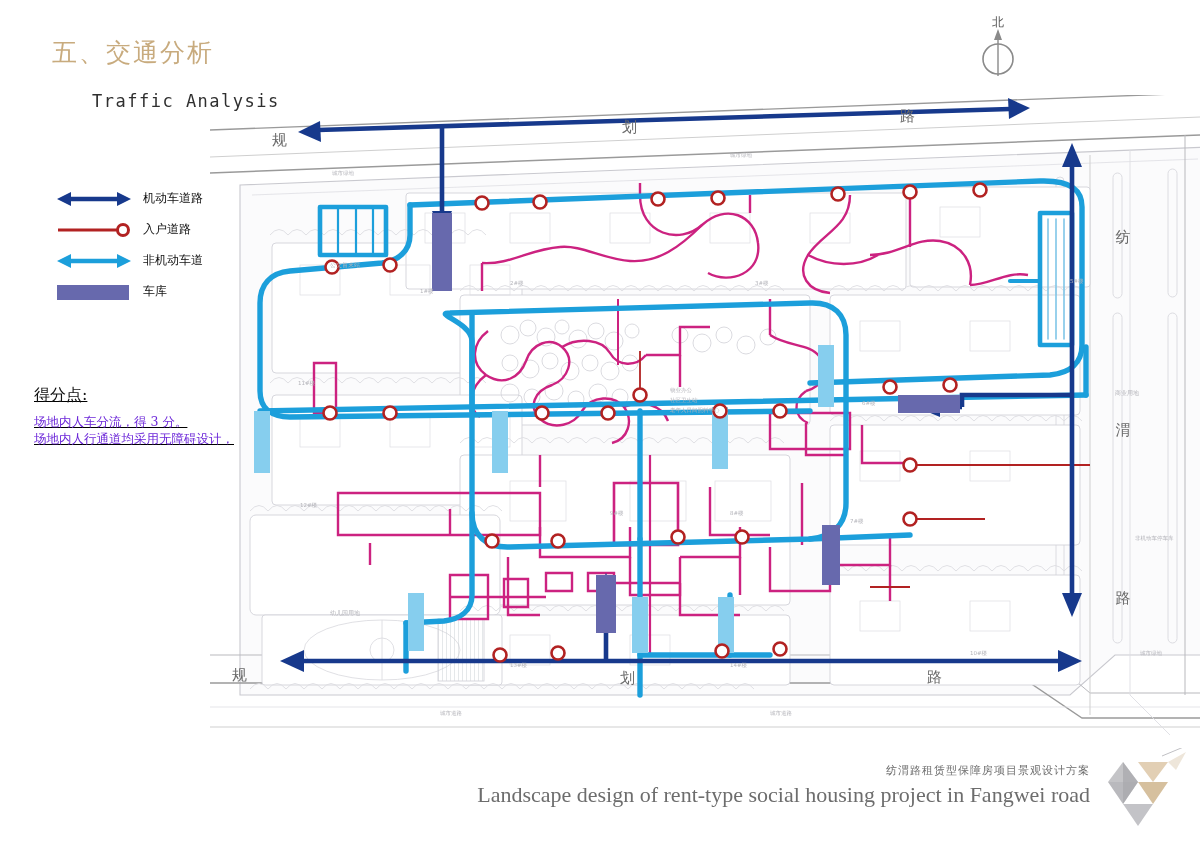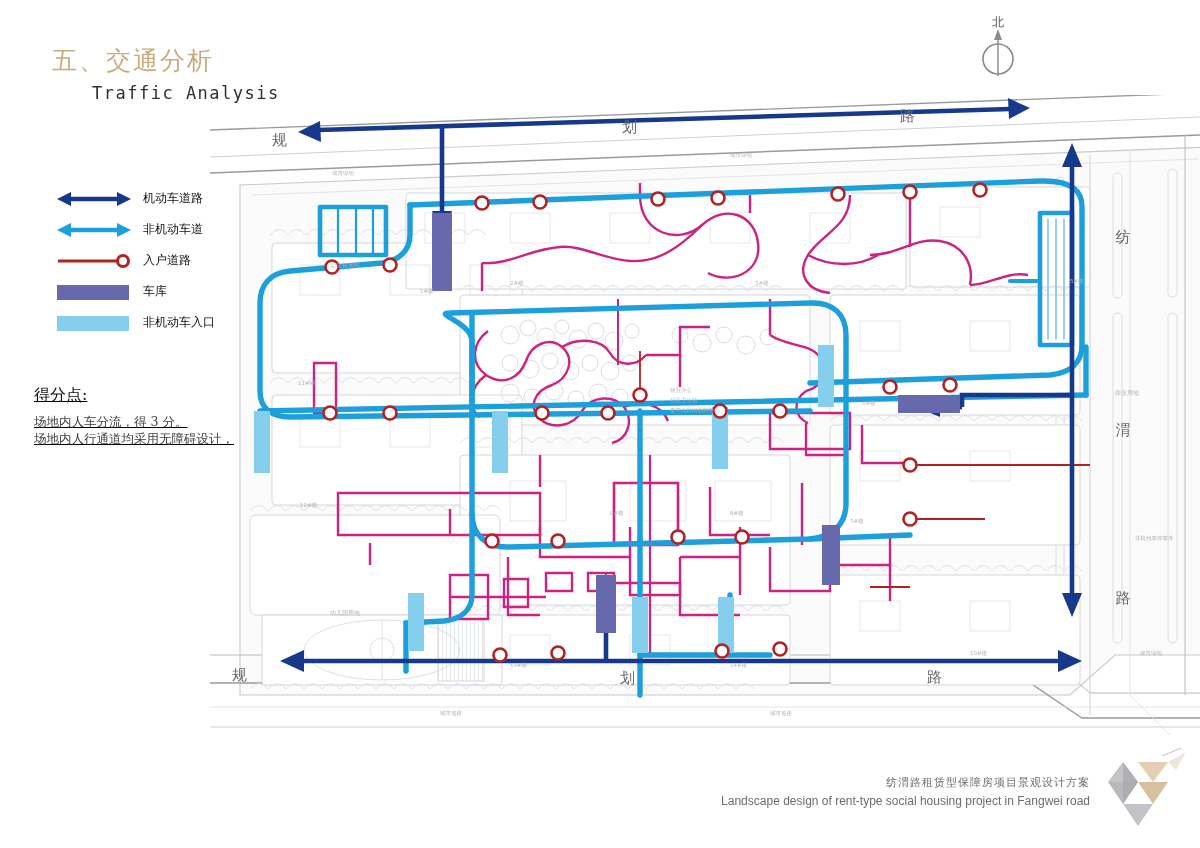--- a/index.html
+++ b/index.html
@@ -6,27 +6,27 @@
   html,body{margin:0;padding:0;}
   body{
     width:1200px;height:848px;position:relative;overflow:hidden;
     background:#ffffff;
     font-family:"Liberation Sans","DejaVu Sans",sans-serif;
   }
   .page{position:absolute;inset:0;}
 
   
   #title-cn{
-    position:absolute;left:52px;top:44px;
+    position:absolute;left:52px;top:36px;
     font-size:25px;letter-spacing:2px;color:#c8ab7e;
     font-family:"DejaVu Serif","Liberation Serif",serif;
     white-space:nowrap;
   }
   #title-en{
-    position:absolute;left:92px;top:83px;
+    position:absolute;left:92px;top:91px;
     font-size:17px;letter-spacing:1.5px;color:#2f2f2f;
     font-family:"DejaVu Sans Mono","Liberation Mono",monospace;
     white-space:nowrap;
   }
 
   
   #legend{position:absolute;left:55px;top:183px;width:250px;}
   .lg-row{display:flex;align-items:center;height:31px;}
   .lg-sym{width:78px;height:28px;position:relative;flex:0 0 78px;}
   .lg-label{
@@ -36,21 +36,21 @@
   .lg-sym svg{position:absolute;left:0;top:0;}
   .sw{position:absolute;left:2px;top:7px;width:72px;height:15px;}
 
   
   #score{position:absolute;left:34px;top:385px;width:260px;text-decoration:underline;}
   #score-title{
     font-size:16px;color:#111;margin-bottom:7px;
     font-family:"DejaVu Serif","Liberation Serif",serif;
   }
   .score-line{
-    font-size:12.5px;color:#404040;line-height:17px;
+    font-size:12.5px;color:#6d28d9;line-height:17px;
     font-family:"DejaVu Serif","Liberation Serif",serif;
   }
 
   
   #compass{position:absolute;left:975px;top:14px;width:46px;height:70px;}
   #compass-label{
     position:absolute;left:992px;top:14px;font-size:12px;color:#555;
     font-family:"DejaVu Sans","Liberation Sans",sans-serif;
   }
 
@@ -66,22 +66,22 @@
   }
   .road-lbl.vert{writing-mode:vertical-rl;}
 
   
   #footer{position:absolute;left:0;bottom:40px;width:1090px;text-align:right;}
   #footer-cn{
     font-size:11px;color:#6d6d6d;letter-spacing:1px;margin-bottom:4px;
     font-family:"DejaVu Sans","Liberation Sans",sans-serif;
   }
   #footer-en{
-    font-size:12px;color:#6d6d6d;
-    font-family:Liberation Sans, sans-serif;
+    font-size:22px;color:#6d6d6d;
+    font-family:Liberation Serif, serif;
   }
   #logo{position:absolute;right:6px;bottom:14px;width:104px;height:86px;}
 </style>
 </head>
 <body>
 
 <div class="page">
 
   <div id="title-cn">五、交通分析</div>
   <div id="title-en">Traffic Analysis</div>
@@ -95,52 +95,46 @@
           <polygon points="2,14 16,7 16,21" fill="#17398C"></polygon>
           <polygon points="76,14 62,7 62,21" fill="#17398C"></polygon>
         </svg>
       </div>
       <div class="lg-label">机动车道路</div>
     </div>
 
     <div class="lg-row">
       <div class="lg-sym">
         <svg width="78" height="28" viewBox="0 0 78 28">
+          <line x1="3" y1="14" x2="64" y2="14" stroke="#B22222" stroke-width="3"></line>
+          <circle cx="68" cy="14" r="5.5" fill="none" stroke="#B22222" stroke-width="3"></circle>
+        </svg>
+      </div>
+      <div class="lg-label">入户道路</div>
+    </div>
+
+    <div class="lg-row">
+      <div class="lg-sym">
+        <svg width="78" height="28" viewBox="0 0 78 28">
           <line x1="12" y1="14" x2="66" y2="14" stroke="#1C9FDB" stroke-width="4.5"></line>
           <polygon points="2,14 16,7 16,21" fill="#1C9FDB"></polygon>
           <polygon points="76,14 62,7 62,21" fill="#1C9FDB"></polygon>
         </svg>
       </div>
       <div class="lg-label">非机动车道</div>
     </div>
 
-    <div class="lg-row">
-      <div class="lg-sym">
-        <svg width="78" height="28" viewBox="0 0 78 28">
-          <line x1="3" y1="14" x2="64" y2="14" stroke="#B22222" stroke-width="3"></line>
-          <circle cx="68" cy="14" r="5.5" fill="none" stroke="#B22222" stroke-width="3"></circle>
-        </svg>
-      </div>
-      <div class="lg-label">入户道路</div>
-    </div>
-
 
     <div class="lg-row">
       <div class="lg-sym">
         <div class="sw" style="background:#6769AD;"></div>
       </div>
       <div class="lg-label">车库</div>
     </div>
 
-    <div class="lg-row">
-      <div class="lg-sym">
-        <div class="sw" style="background:#86CEEE;"></div>
-      </div>
-      <div class="lg-label">非机动车入口</div>
-    </div>
   </div>
 
   <div id="score">
     <div id="score-title">得分点:</div>
     <div class="score-line">场地内人车分流，得 3 分。</div>
     <div class="score-line">场地内人行通道均采用无障碍设计，</div>
   </div>
 
   <div id="compass-label">北</div>
   <div id="compass">

